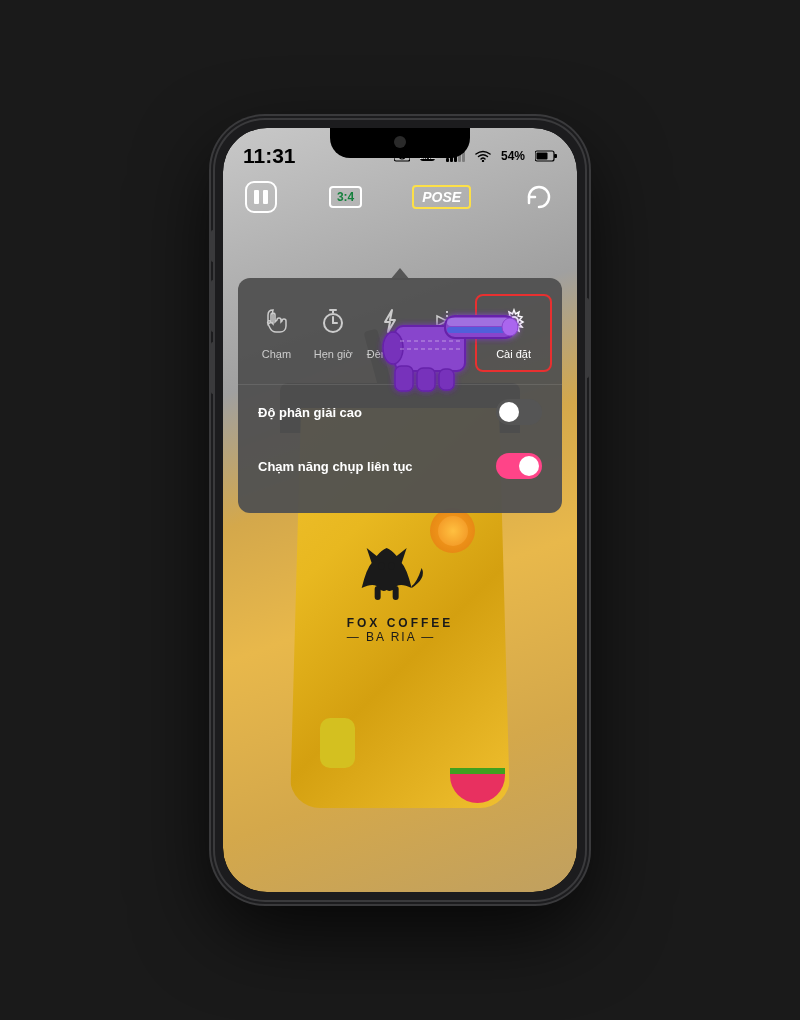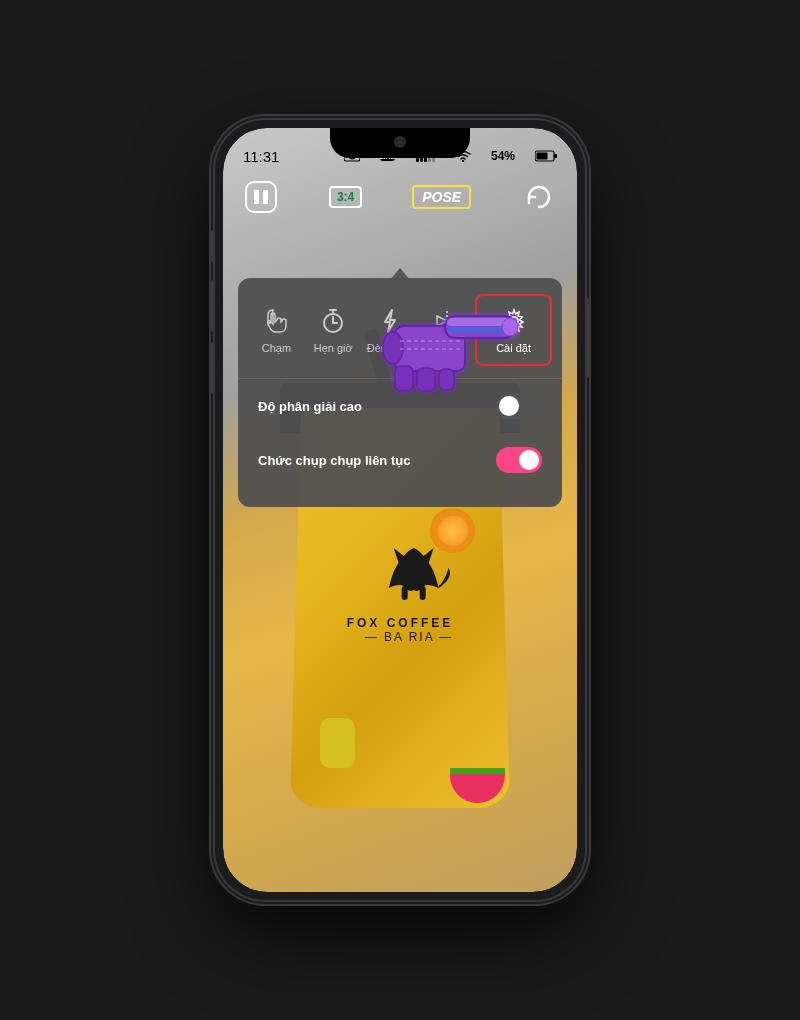--- a/index.html
+++ b/index.html
@@ -103,21 +103,21 @@
       border-radius: 10px 10px 30px 30px;
       clip-path: polygon(5% 0%, 95% 0%, 100% 100%, 0% 100%);
     }
 
     
     .fox-logo {
       position: absolute;
       top: 200px;
       left: 50%;
       transform: translateX(-50%);
-      text-align: right;
+      text-align: left;
       color: #1a1a1a;
     }
 
     .fox-svg {
       width: 80px;
       height: 80px;
     }
 
     .fox-text {
       font-size: 12px;
@@ -212,22 +212,22 @@
       height: 44px;
       display: flex;
       align-items: center;
       justify-content: space-between;
       padding: 12px 20px 0;
       z-index: 100;
       color: #000;
     }
 
     .status-time {
-      font-size: 15px;
-      font-weight: 400;
+      font-size: 21px;
+      font-weight: 700;
       color: #000;
     }
 
     .notch {
       position: absolute;
       top: 0;
       left: 50%;
       transform: translateX(-50%);
       width: 140px;
       height: 30px;
@@ -307,21 +307,21 @@
       justify-content: space-around;
       align-items: center;
       padding: 0 10px 12px;
       border-bottom: 1px solid rgba(255,255,255,0.1);
     }
 
     .menu-item {
       display: flex;
       flex-direction: column;
       align-items: center;
-      gap: 6px;
+      gap: 12px;
       flex: 1;
     }
 
     .menu-item-icon {
       width: 30px;
       height: 30px;
       display: flex;
       align-items: center;
       justify-content: center;
       color: #ccc;
@@ -426,21 +426,21 @@
       align-items: flex-end;
     }
     .bar {
       width: 3px;
       background: #000;
       border-radius: 1px;
     }
 
     .status-icons {
       display: flex;
-      gap: 20px;
+      gap: 10px;
       align-items: center;
     }
 
   </style>
 </head>
 <body>
 
 <div class="phone-outer">
 
   <div class="btn-left-top"></div>
@@ -607,21 +607,21 @@
         </div>
 
         <div class="toggle-row">
           <span class="toggle-label bold-label">Độ phân giải cao</span>
           <div class="toggle-switch toggle-off">
             <div class="toggle-thumb"></div>
           </div>
         </div>
 
         <div class="toggle-row">
-          <span class="toggle-label bold-label">Chức chụp chụp liên tục</span>
+          <span class="toggle-label bold-label">Chạm năng chụp liên tục</span>
           <div class="toggle-switch toggle-on">
             <div class="toggle-thumb"></div>
           </div>
         </div>
 
       </div>
 
       <div class="pointer-hand">
         <svg width="150" height="130" viewBox="0 0 150 130" xmlns="http://www.w3.org/2000/svg">
 

